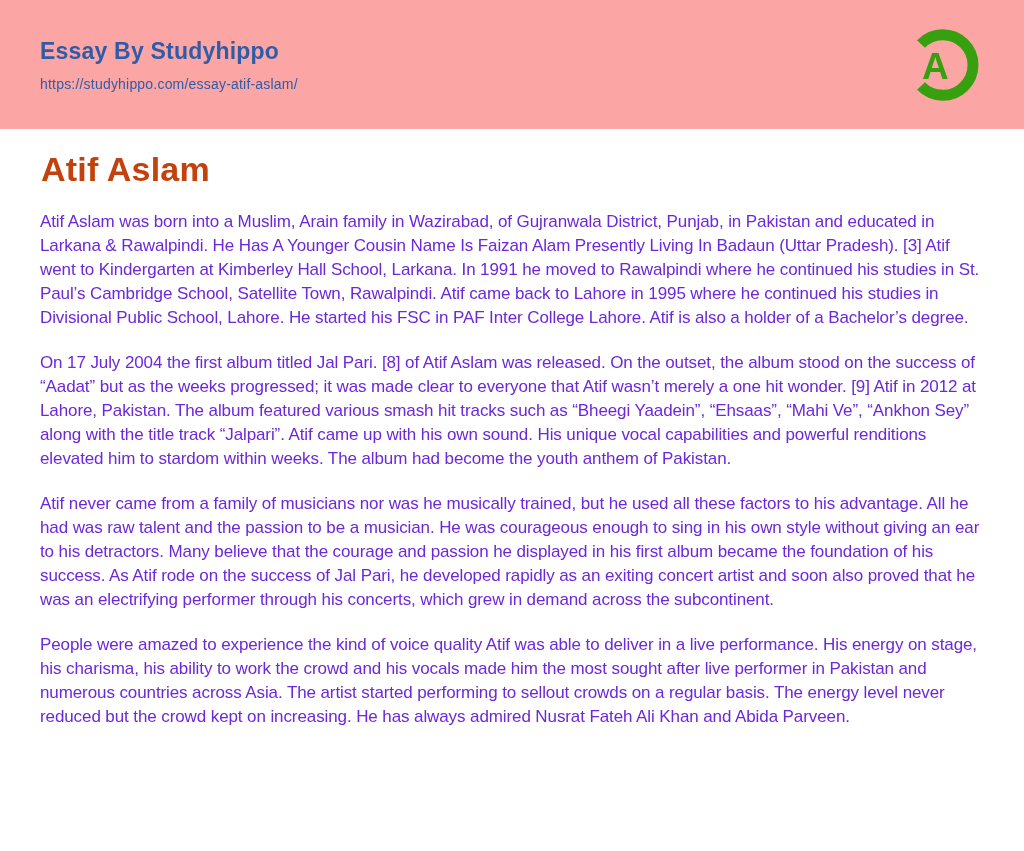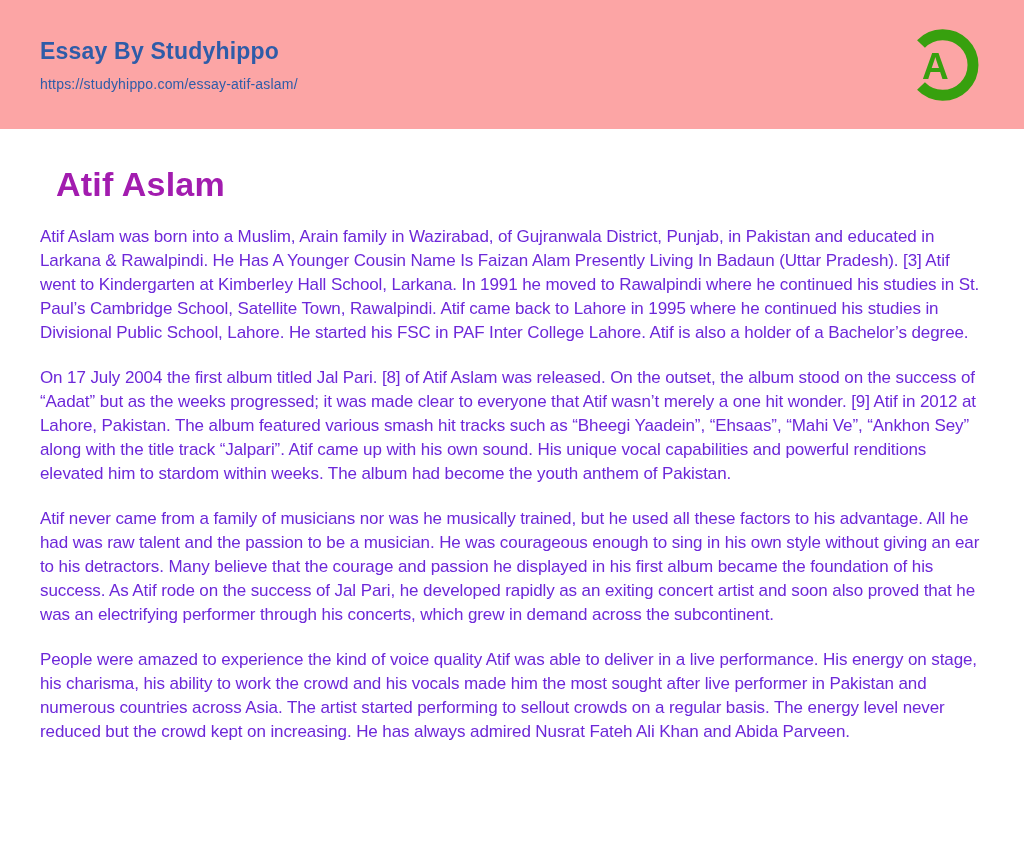--- a/index.html
+++ b/index.html
@@ -44,23 +44,23 @@
   .logo {
     width: 84px;
     height: 92px;
     flex: 0 0 auto;
   }
   .logo svg { width: 100%; height: 100%; display: block; }
   main {
     padding: 14px 40px 0 40px;
   }
   h1.essay-title {
-    margin: 16px;
+    margin: 1px;
     padding: 6px 0 0 0;
-    color: #a21caf;
+    color: #c2410c;
     font-size: 34px;
     font-weight: bold;
     letter-spacing: 0.2px;
   }
   p.essay-paragraph {
     margin: 21px 0 0 0;
     color: #6d28d9;
     font-size: 17px;
     line-height: 24px;
     letter-spacing: -0.1px;

